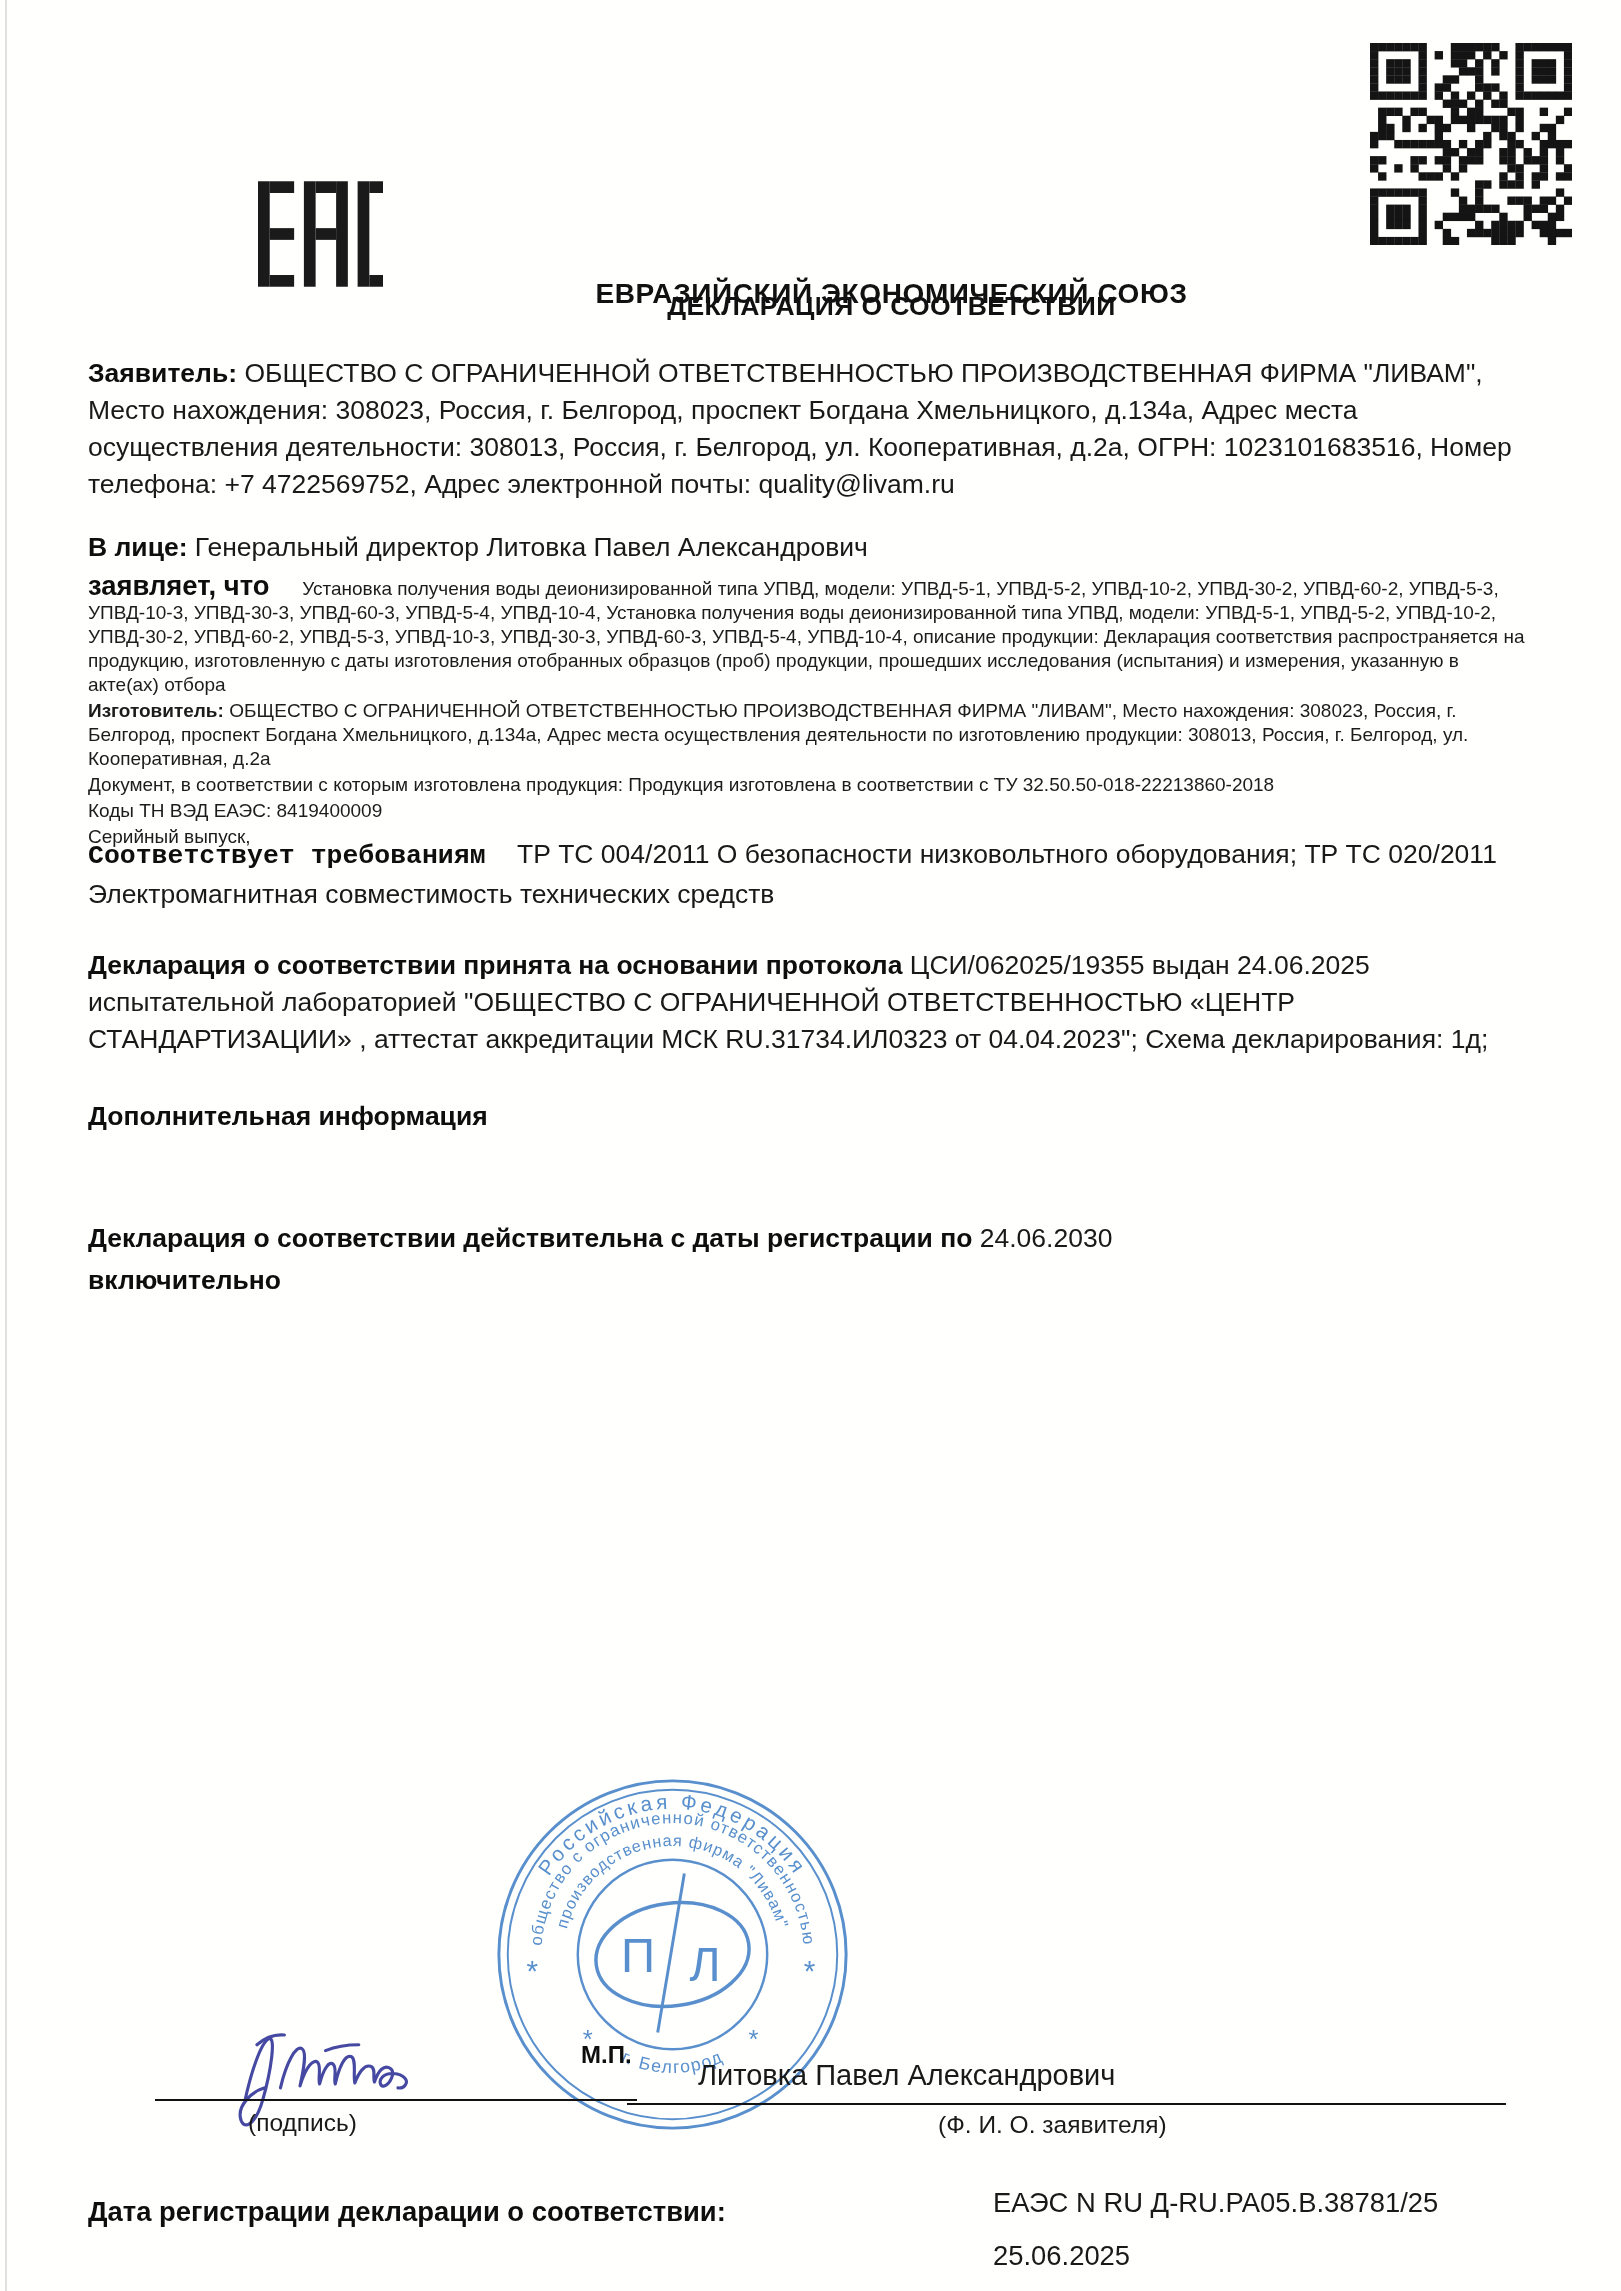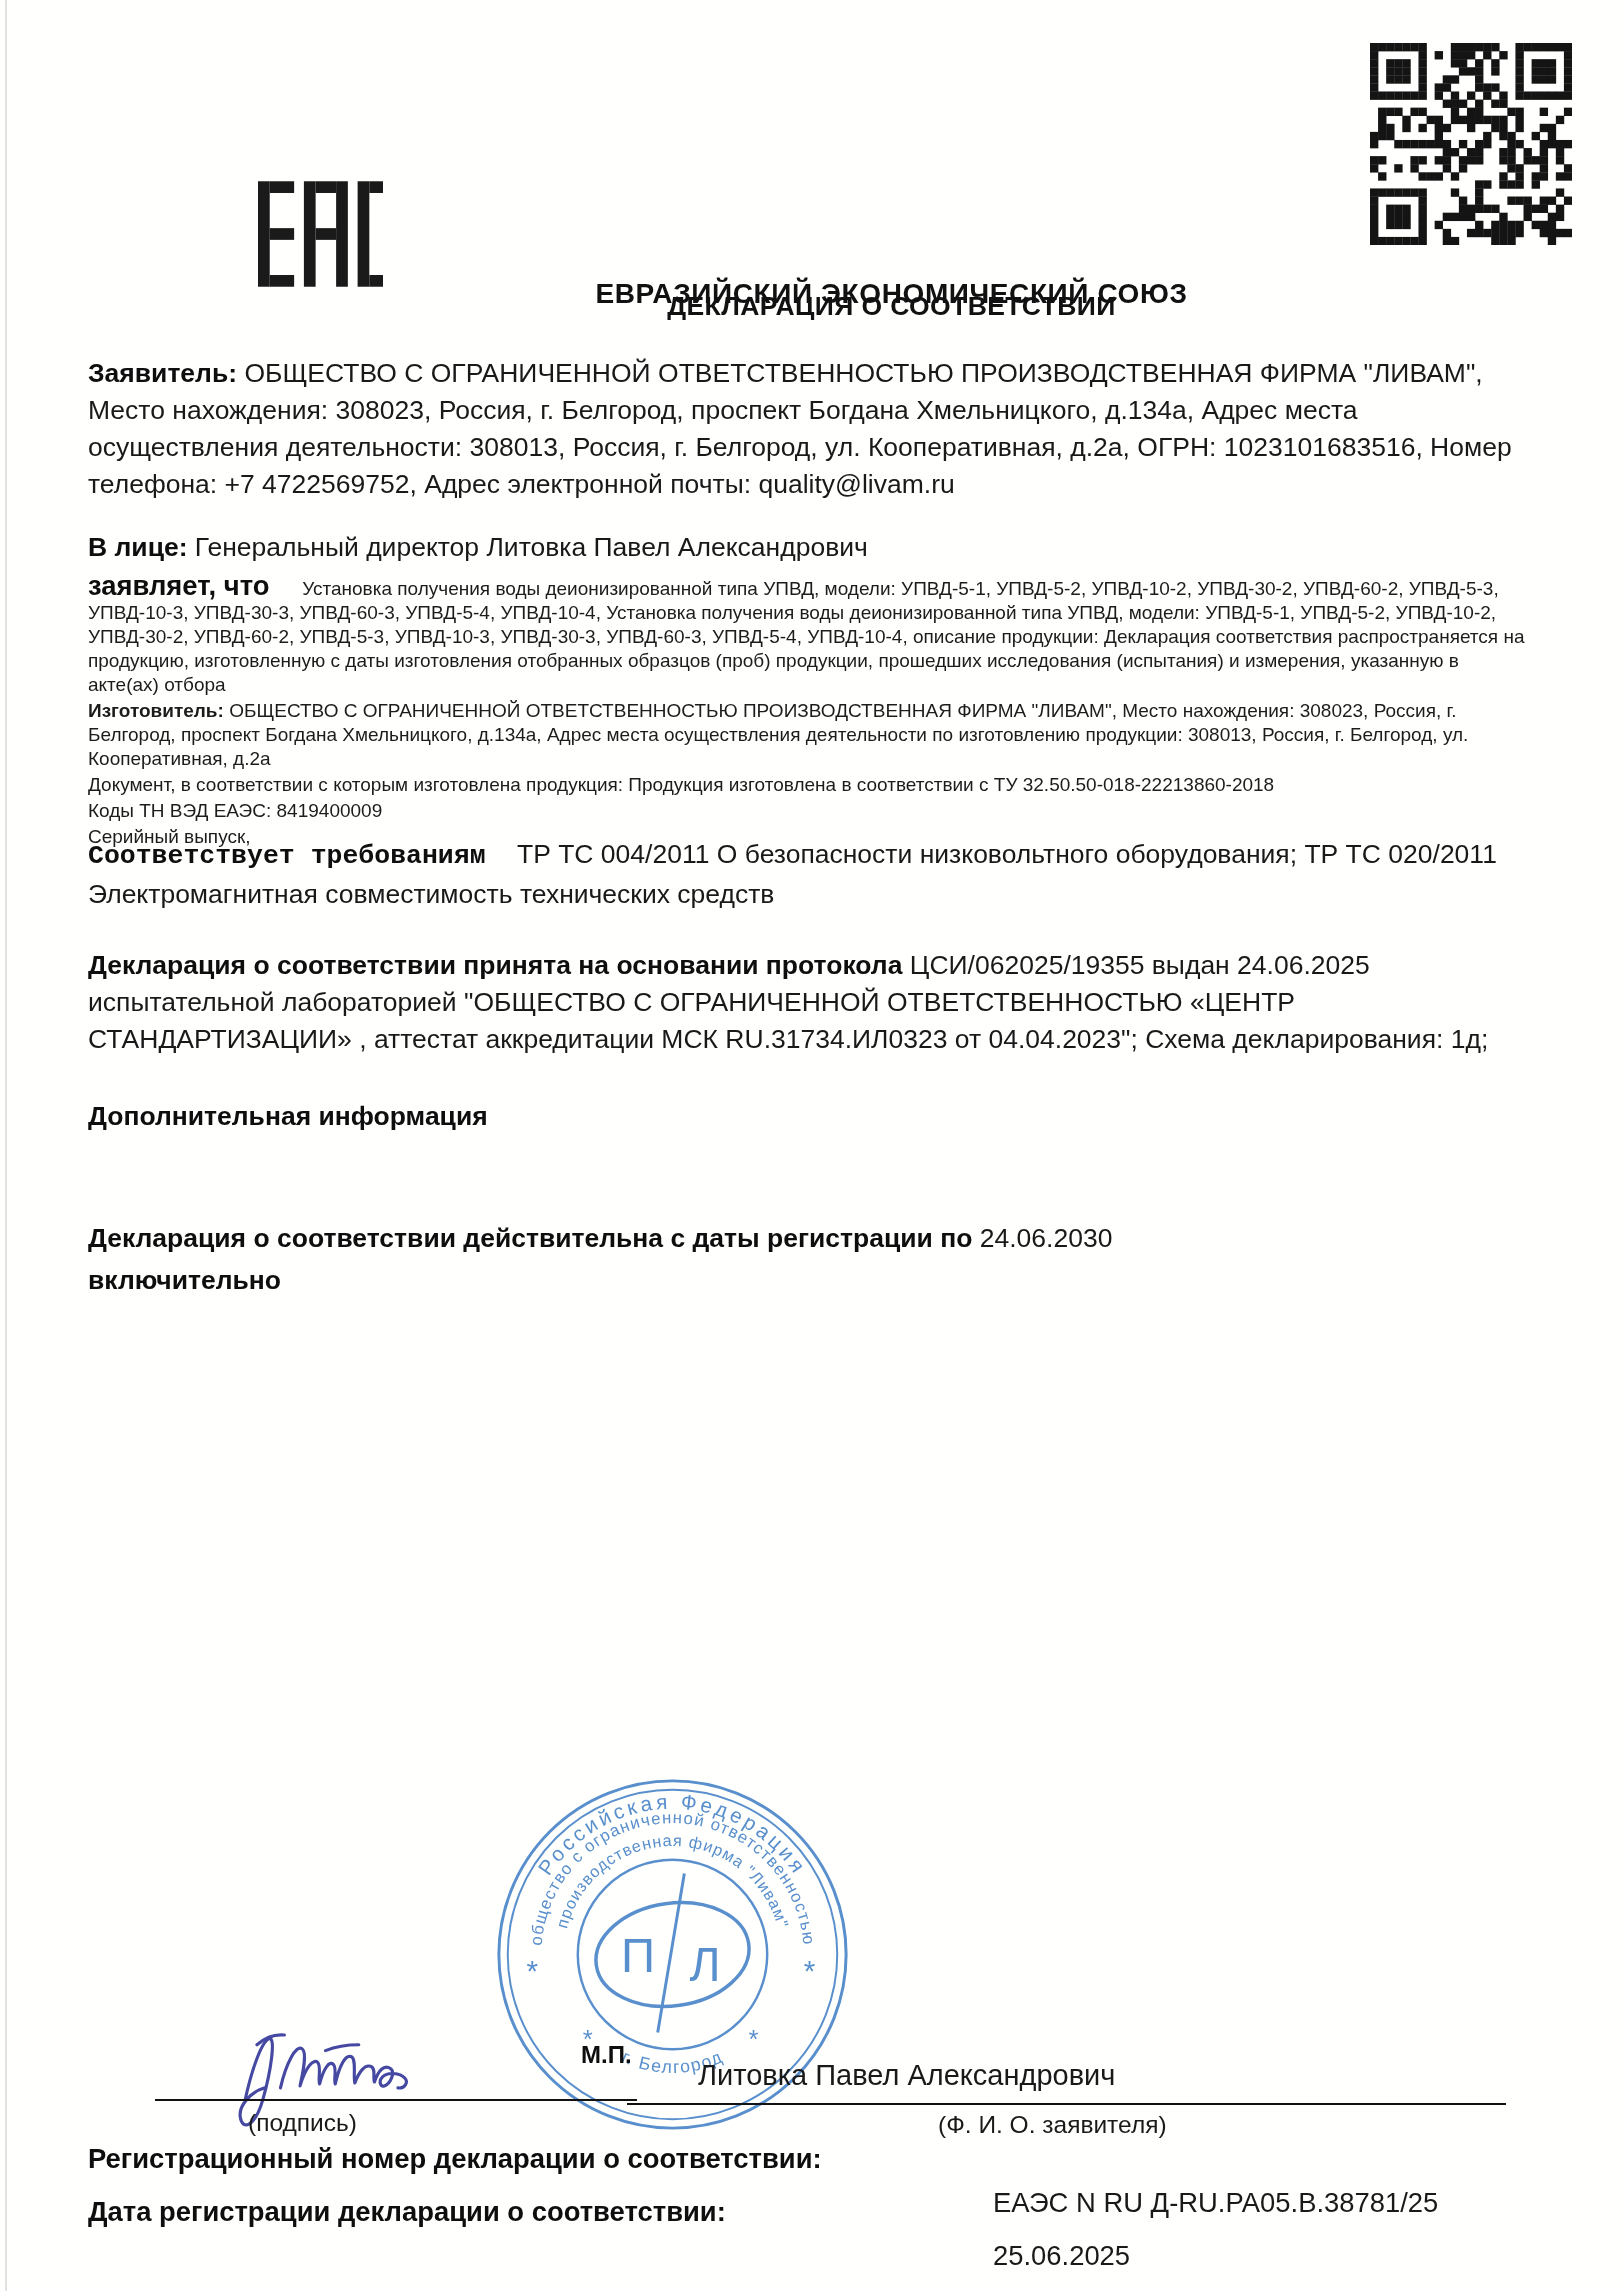--- a/index.html
+++ b/index.html
@@ -462,21 +462,20 @@
 
   <div class="abs fio-name" style="left:698px;top:2059px">Литовка Павел Александрович</div>
 
   <div class="abs hline" style="left:155px;top:2099px;width:482px"></div>
   <div class="abs caption" style="left:248px;top:2109px">(подпись)</div>
 
   <div class="abs hline" style="left:627px;top:2103px;width:879px"></div>
   <div class="abs caption" style="left:938px;top:2111px">(Ф. И. О. заявителя)</div>
 
   <div class="abs" style="left:88px;top:2143px;width:1451px">
-    <span class="reg-label">Регистрационный номер декларации о соответствии:</span>
     <span class="reg-value abs" style="left:905px;top:0">ЕАЭС N RU Д-RU.РА05.В.38781/25</span>
   </div>
   <div class="abs" style="left:88px;top:2196px;width:1451px">
     <span class="reg-label">Дата регистрации декларации о соответствии:</span>
     <span class="reg-value abs" style="left:905px;top:0">25.06.2025</span>
   </div>
 
 </div>
 
 

